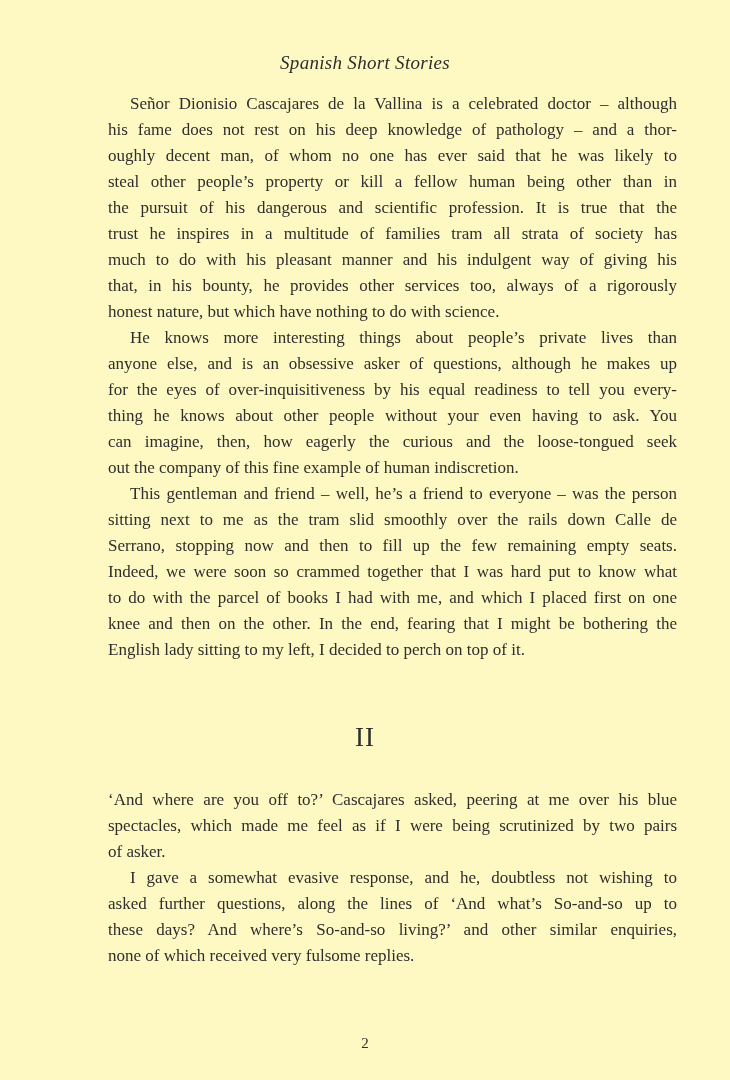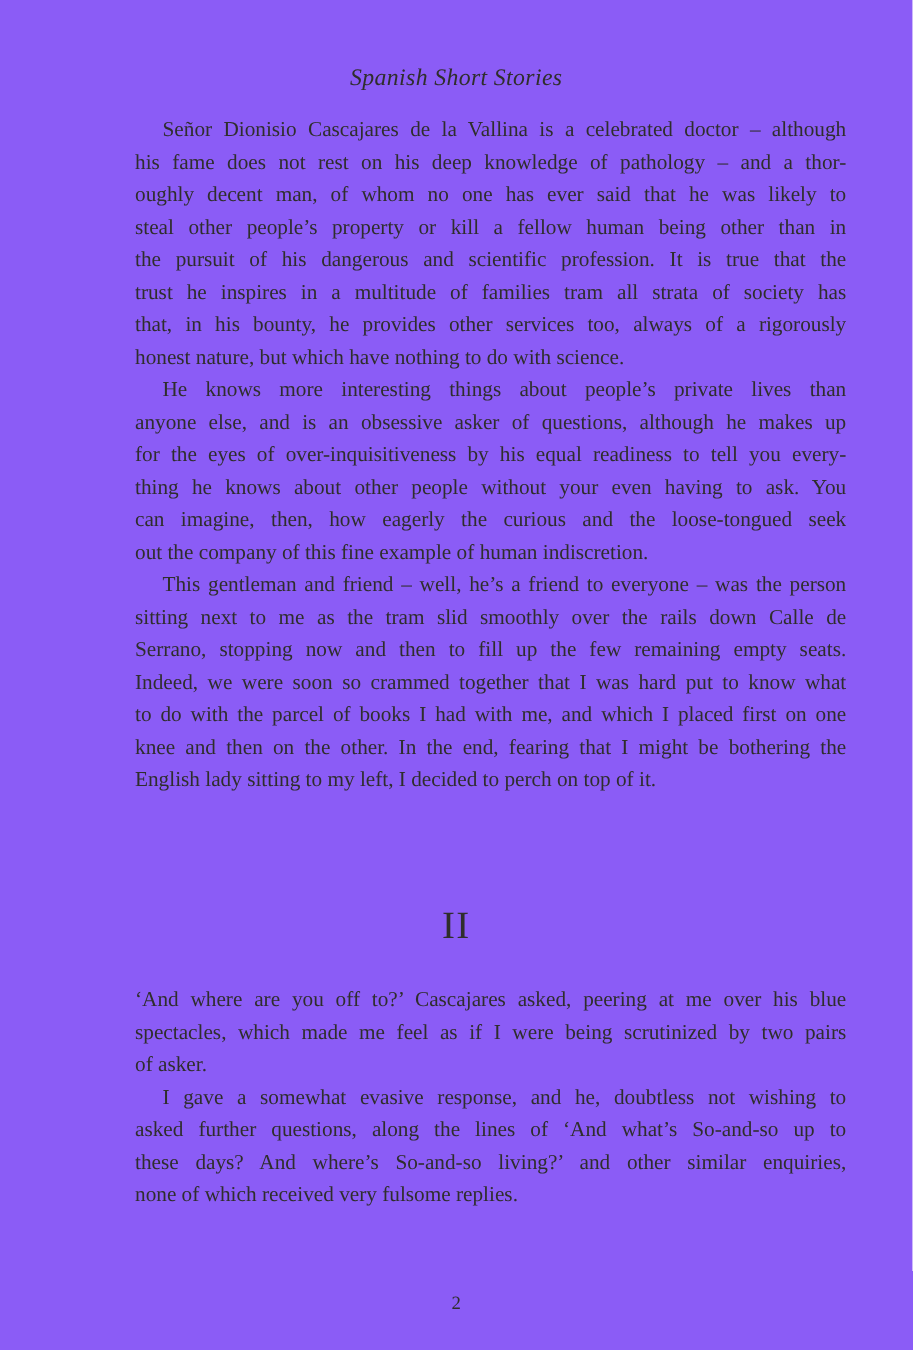--- a/index.html
+++ b/index.html
@@ -4,21 +4,21 @@
 <style>
   html, body {
     margin: 0;
     padding: 0;
     background: #ffffff;
   }
   .page {
     position: relative;
     width: 730px;
     height: 1080px;
-    background: #8b5cf6;
+    background: #fef9c3;
     font-family: "Liberation Serif", serif;
     color: #2f2e2c;
     overflow: hidden;
   }
   .running-header {
     position: absolute;
     top: 52px;
     left: 0;
     right: 0;
     text-align: center;
@@ -48,21 +48,21 @@
   }
   .line.indent {
     text-indent: 22px;
   }
   .section-heading {
     position: absolute;
     top: 722px;
     left: 0;
     right: 0;
     text-align: center;
-    font-size: 31px;
+    font-size: 27px;
     letter-spacing: 1px;
   }
   .page-number {
     position: absolute;
     top: 1035px;
     left: 0;
     right: 0;
     text-align: center;
     font-size: 15px;
   }
@@ -75,20 +75,21 @@
   <div class="running-header">Spanish Short Stories</div>
 
   <div class="body-block body-part1" id="body-part1">
       <div class="paragraph">
         <div class="line indent">Señor Dionisio Cascajares de la Vallina is a celebrated doctor – although</div>
         <div class="line">his fame does not rest on his deep knowledge of pathology – and a thor-</div>
         <div class="line">oughly decent man, of whom no one has ever said that he was likely to</div>
         <div class="line">steal other people’s property or kill a fellow human being other than in</div>
         <div class="line">the pursuit of his dangerous and scientific profession. It is true that the</div>
         <div class="line">trust he inspires in a multitude of families tram all strata of society has</div>
+        <div class="line">much to do with his pleasant manner and his indulgent way of giving his</div>
         <div class="line">that, in his bounty, he provides other services too, always of a rigorously</div>
         <div class="line last">honest nature, but which have nothing to do with science.</div>
       </div>
       <div class="paragraph">
         <div class="line indent">He knows more interesting things about people’s private lives than</div>
         <div class="line">anyone else, and is an obsessive asker of questions, although he makes up</div>
         <div class="line">for the eyes of over-inquisitiveness by his equal readiness to tell you every-</div>
         <div class="line">thing he knows about other people without your even having to ask. You</div>
         <div class="line">can imagine, then, how eagerly the curious and the loose-tongued seek</div>
         <div class="line last">out the company of this fine example of human indiscretion.</div>

